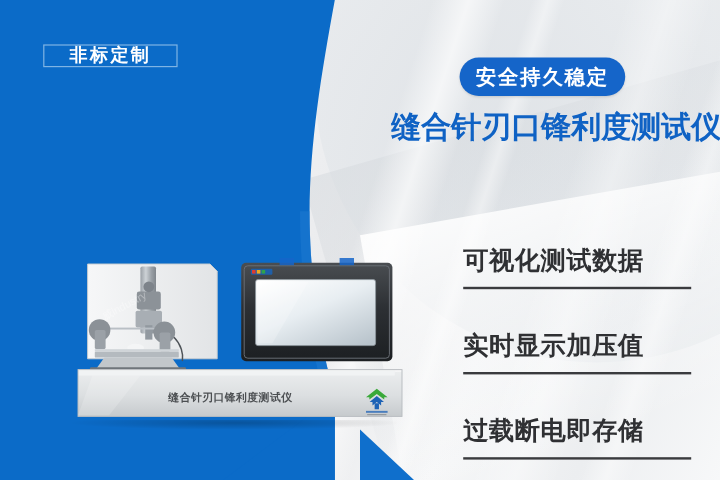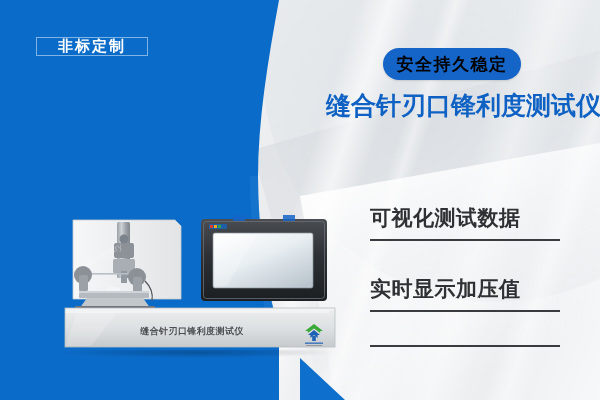--- a/index.html
+++ b/index.html
@@ -96,42 +96,42 @@
     left: 383px; top: 48px;
     width: 138px; height: 32px;
     border-radius: 16px;
     background: #1565c9;
     display: flex;
     align-items: center;
     justify-content: center;
     box-shadow: 0 1px 2px rgba(0,0,0,0.12);
   }
   .pill span {
-    color: #000000;
+    color: #ffffff;
     font-size: 17px;
     font-weight: 700;
     letter-spacing: 1.5px;
   }
 
   .headline {
     position: absolute;
     left: 326px; top: 89px;
     width: 256px;
     text-align: center;
     color: #0f62c4;
     font-size: 25px;
     font-weight: 700;
     letter-spacing: 0px;
     white-space: nowrap;
   }
 
   
   .features {
     position: absolute;
-    left: 370px; top: 203px;
+    left: 386px; top: 203px;
     width: 196px;
   }
   .feature-item { position: relative; }
   .feature-text {
     color: #2f3033;
     font-size: 21px;
     font-weight: 600;
     letter-spacing: 0.5px;
     line-height: 30px;
     white-space: nowrap;
@@ -213,20 +213,21 @@
   <div class="features">
     <div class="feature-item">
       <div class="feature-text">可视化测试数据</div>
       <div class="feature-rule"></div>
     </div>
     <div class="feature-item">
       <div class="feature-text">实时显示加压值</div>
       <div class="feature-rule"></div>
     </div>
     <div class="feature-item">
+      <div class="feature-text">过载断电即存储</div>
       <div class="feature-rule"></div>
     </div>
   </div>
 
   <div class="machine-shadow"></div>
   <div class="machine">
     <svg width="280" height="147" viewBox="0 0 280 147">
       <defs>
         <linearGradient id="bodyGrad" x1="0" y1="0" x2="0" y2="1">
           <stop offset="0%" stop-color="#f4f5f6"></stop>

